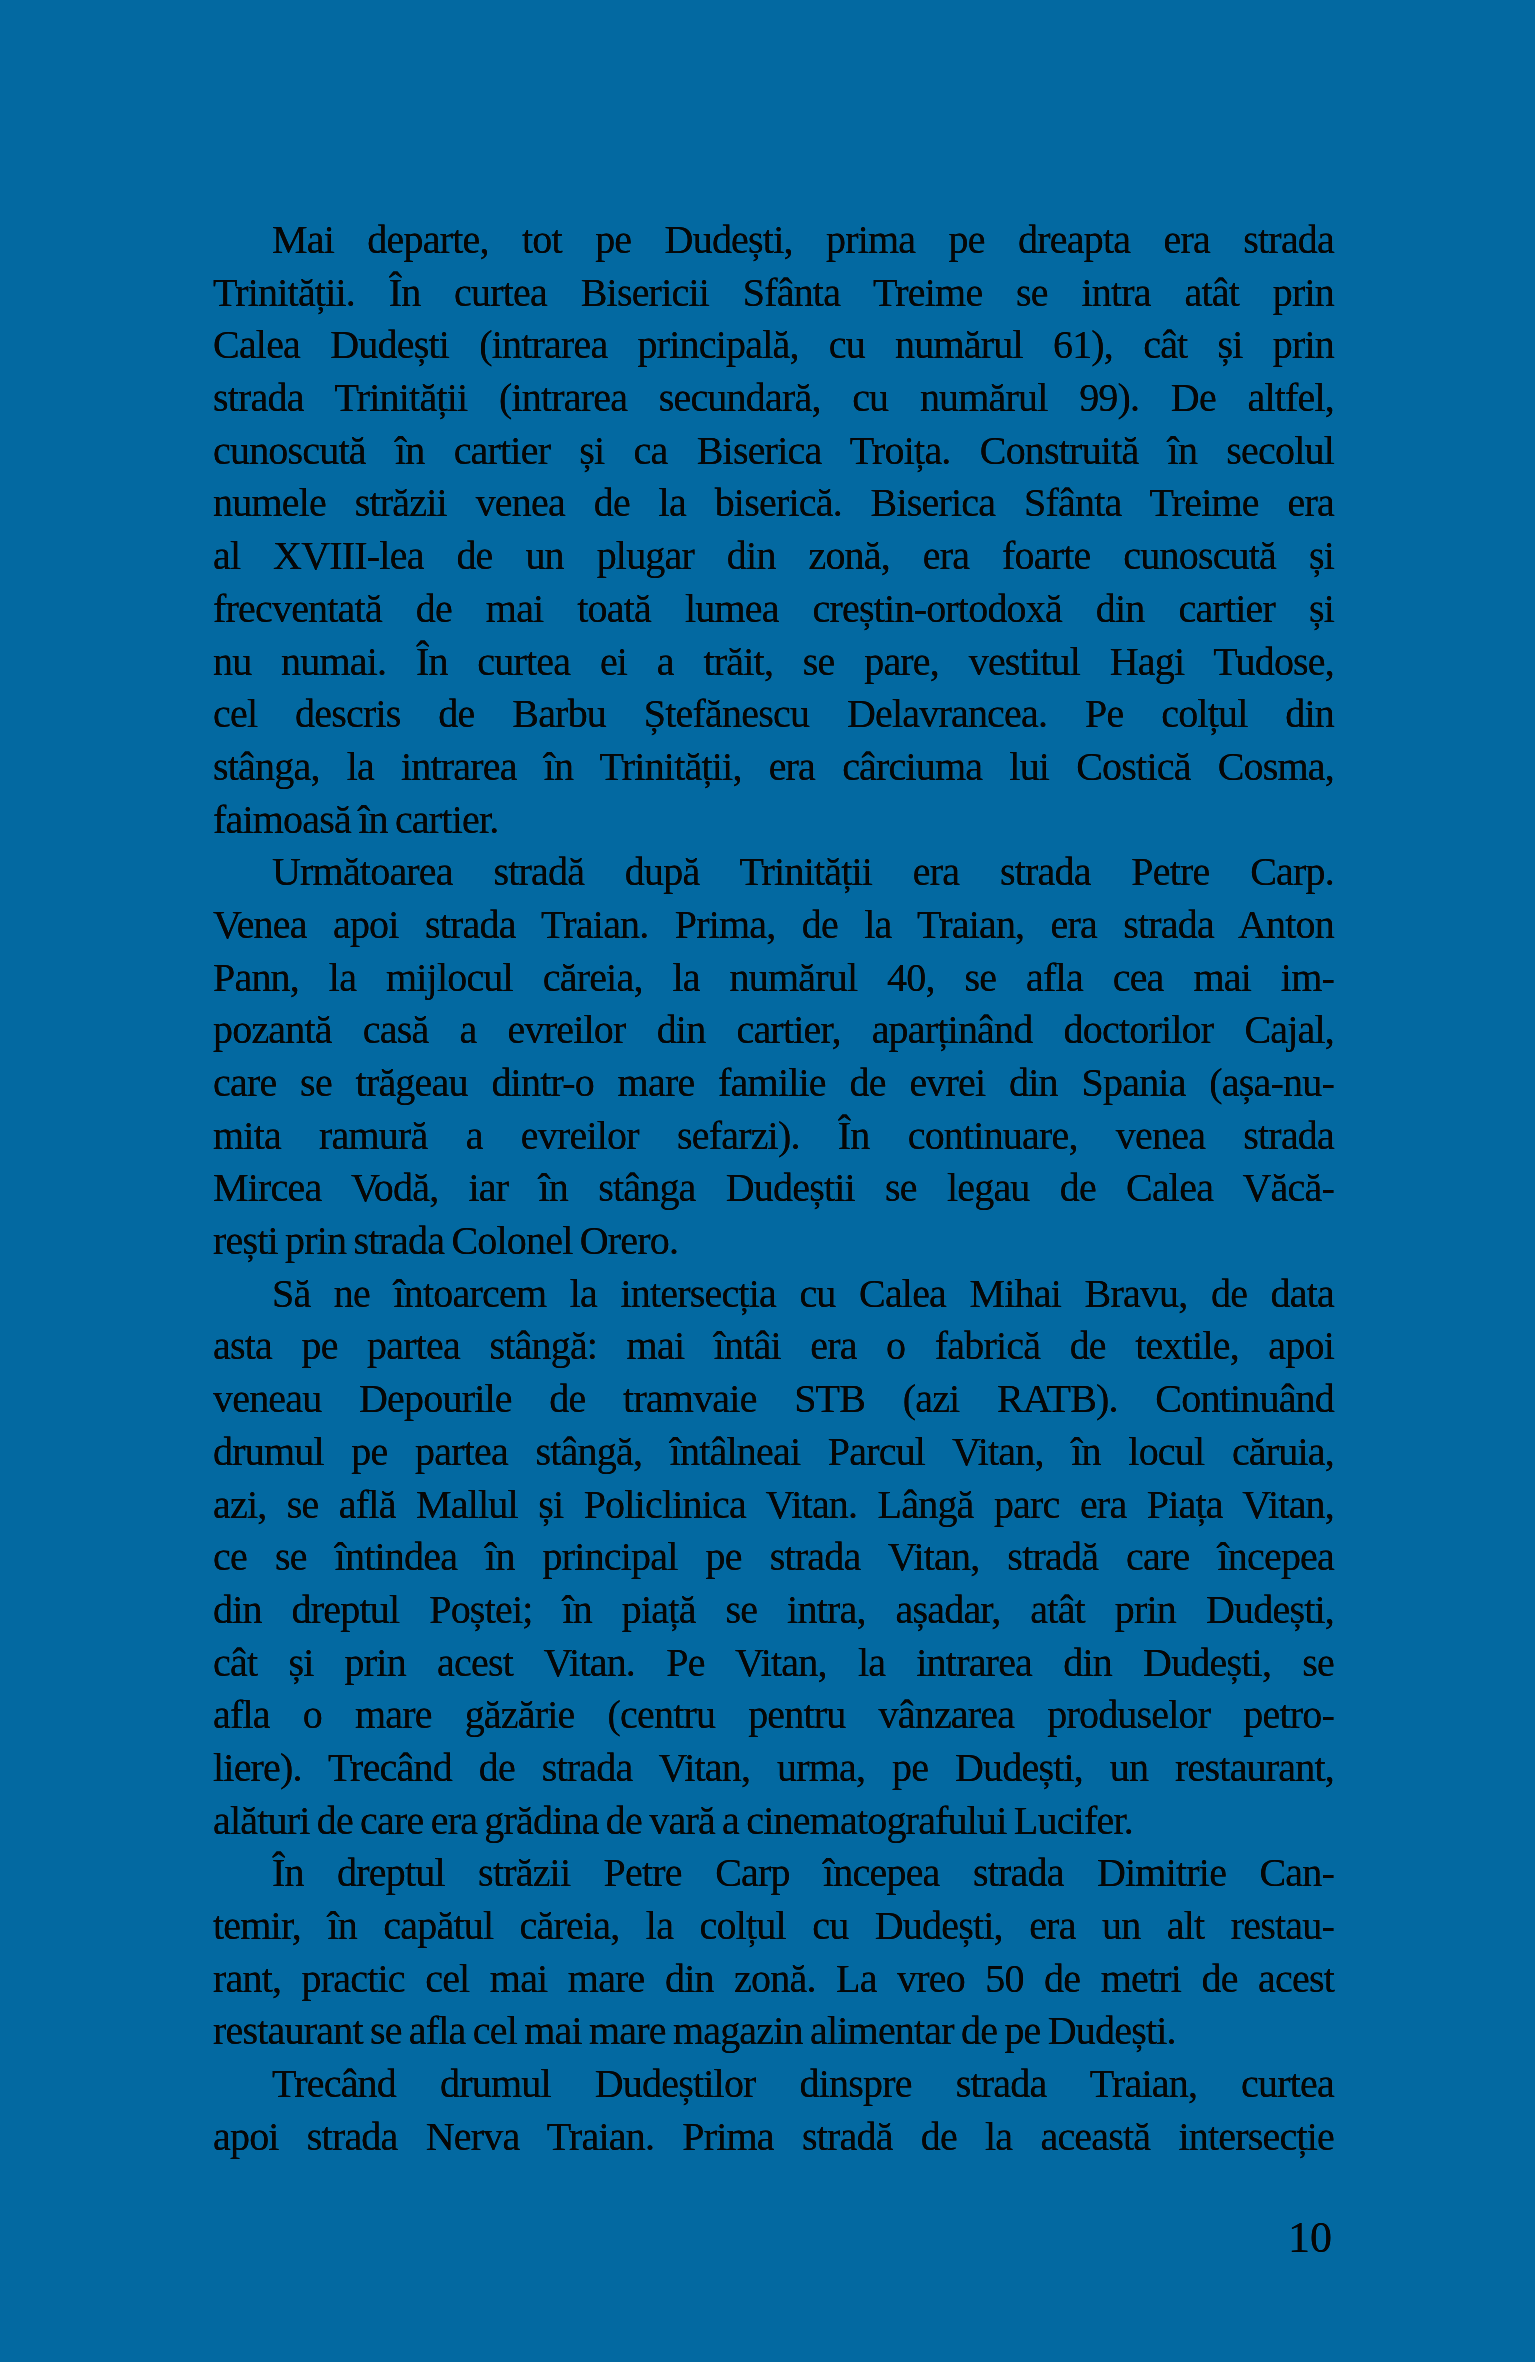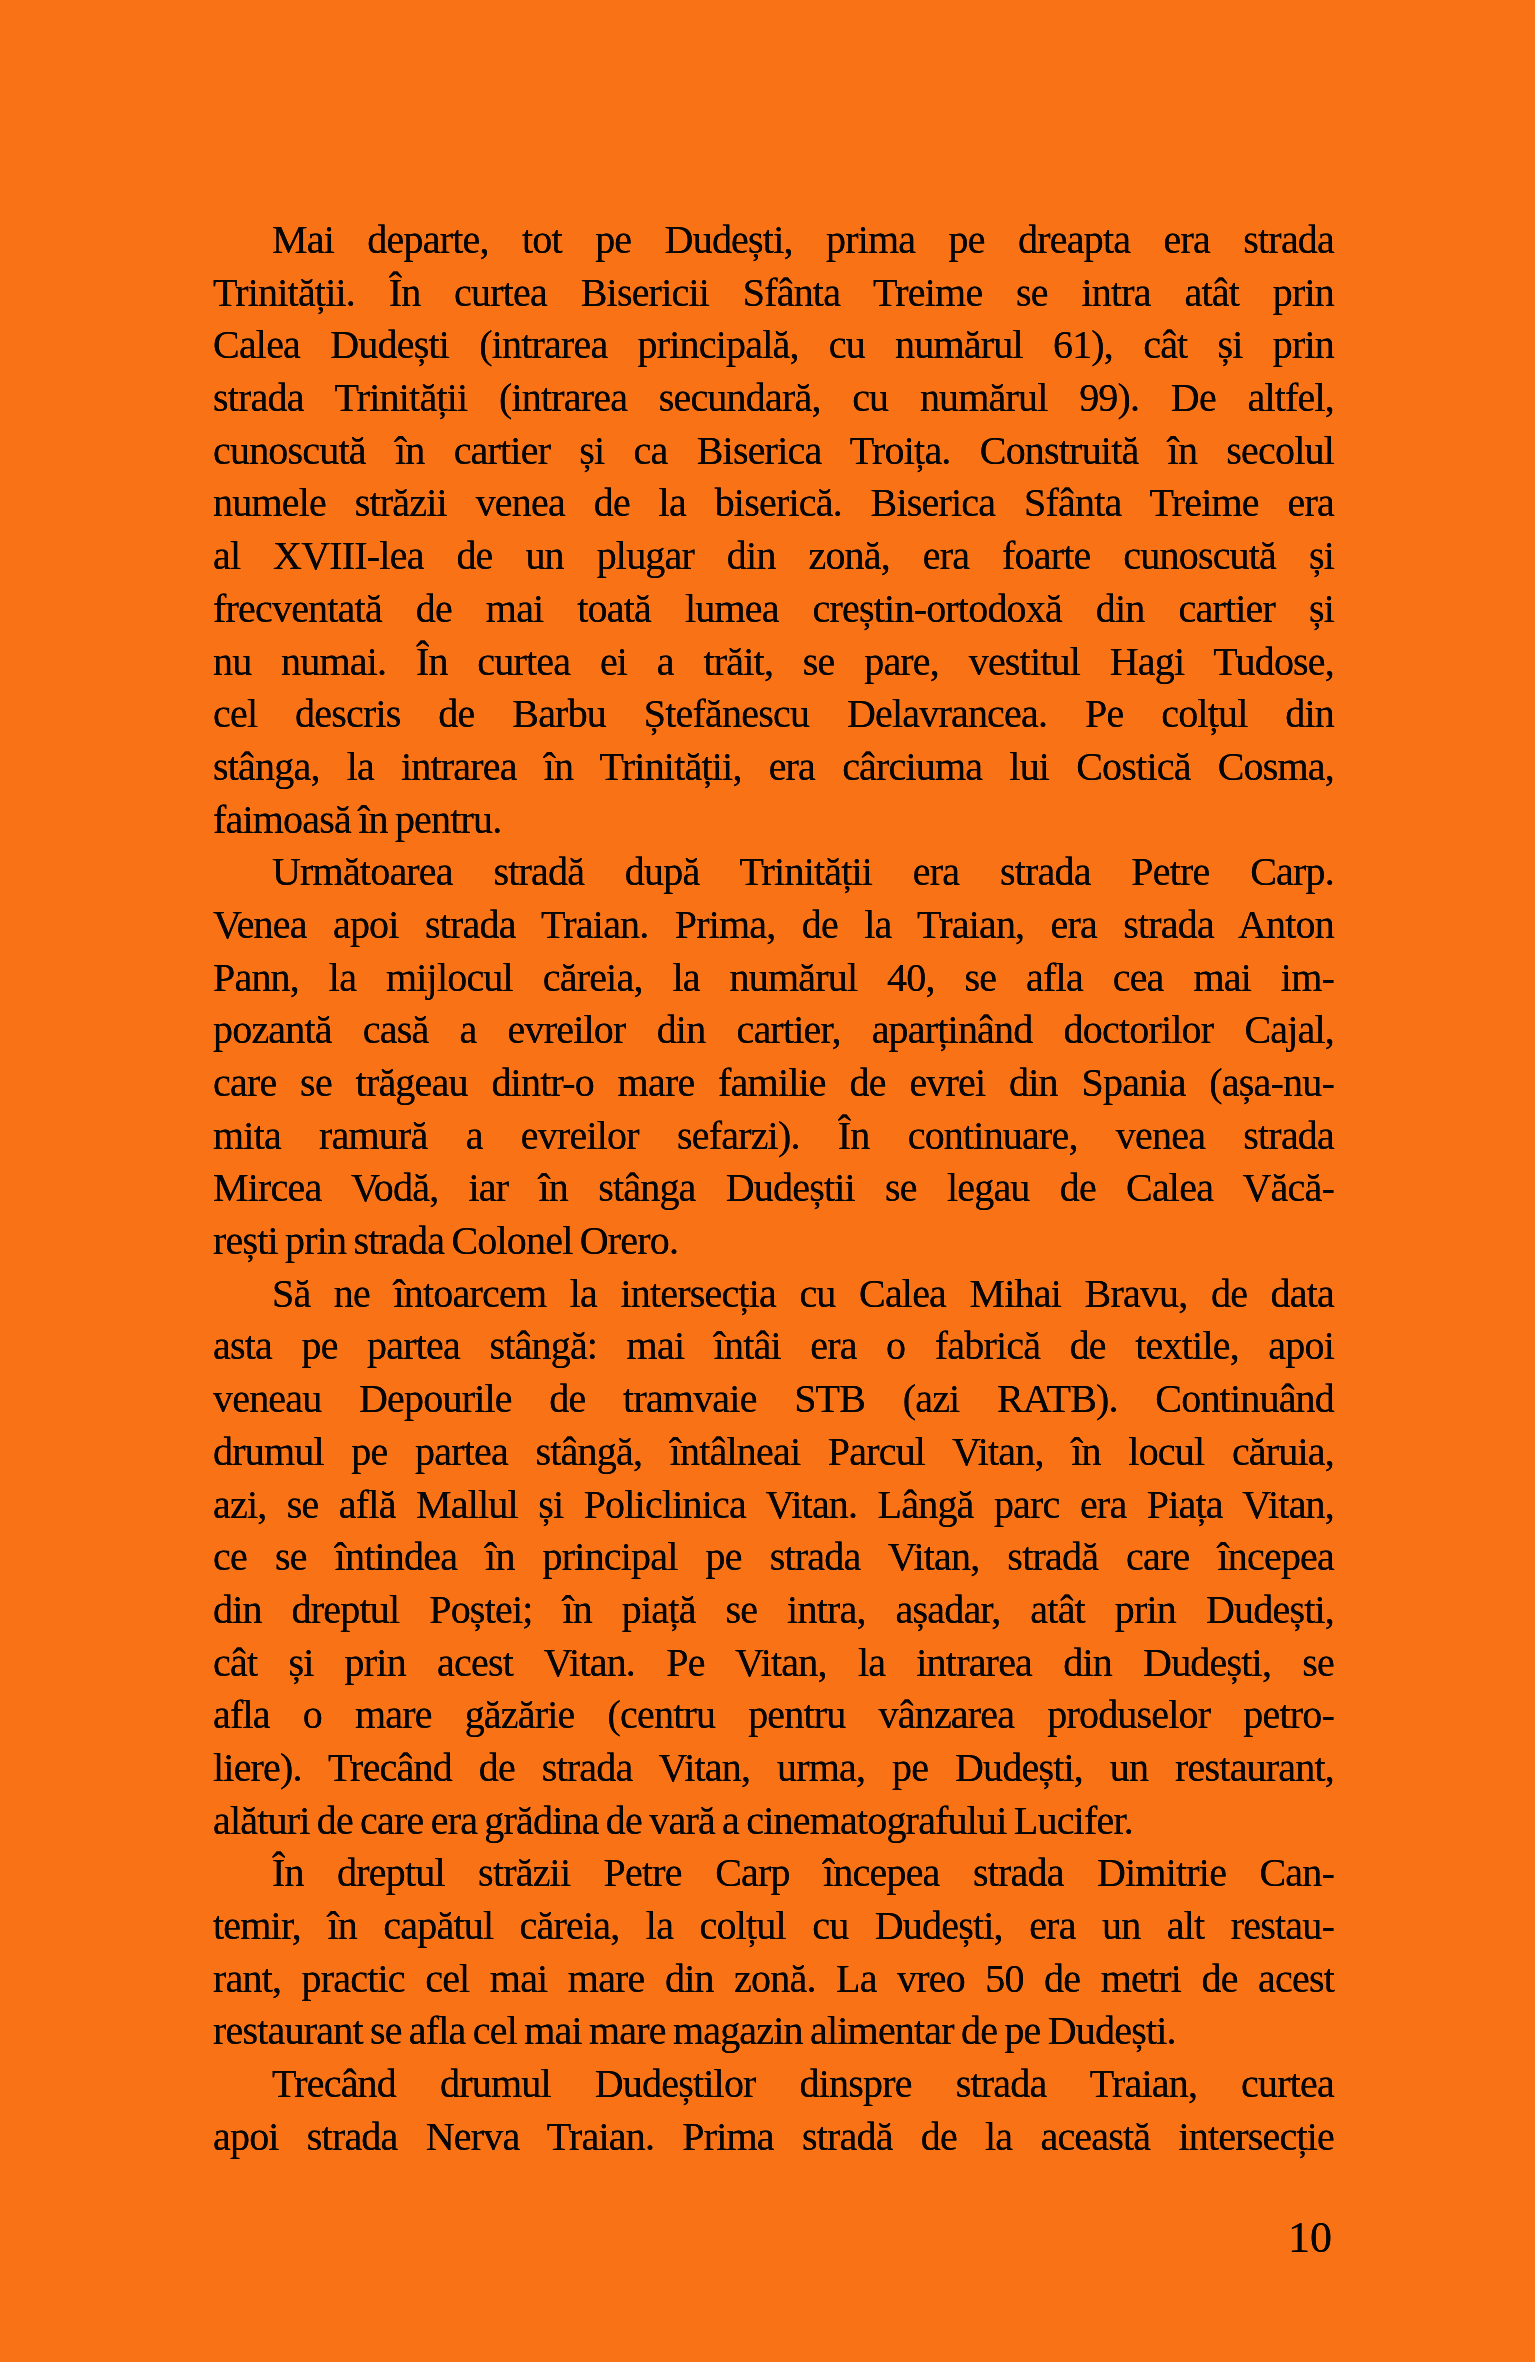--- a/index.html
+++ b/index.html
@@ -11,21 +11,21 @@
     width: 1535px;
     height: 2362px;
     position: relative;
     overflow: hidden;
     font-family: "Liberation Serif", serif;
     color: #060606;
   }
   .page {
     position: absolute;
     inset: 0;
-    background: #f97316;
+    background: #0369a1;
   }
   .text-block {
     position: absolute;
     left: 213px;
     top: 214px;
     width: 1121px;
     font-size: 40px;
     letter-spacing: -0.8px;
     word-spacing: -2px;
     text-shadow: 0 0 0.6px #000;
@@ -67,21 +67,21 @@
         <div class="line just">Trinității. În curtea Bisericii Sfânta Treime se intra atât prin</div>
         <div class="line just">Calea Dudești (intrarea principală, cu numărul 61), cât și prin</div>
         <div class="line just">strada Trinității (intrarea secundară, cu numărul 99). De altfel,</div>
         <div class="line just">cunoscută în cartier și ca Biserica Troița. Construită în secolul</div>
         <div class="line just">numele străzii venea de la biserică. Biserica Sfânta Treime era</div>
         <div class="line just">al XVIII-lea de un plugar din zonă, era foarte cunoscută și</div>
         <div class="line just">frecventată de mai toată lumea creștin-ortodoxă din cartier și</div>
         <div class="line just">nu numai. În curtea ei a trăit, se pare, vestitul Hagi Tudose,</div>
         <div class="line just">cel descris de Barbu Ștefănescu Delavrancea. Pe colțul din</div>
         <div class="line just">stânga, la intrarea în Trinității, era cârciuma lui Costică Cosma,</div>
-        <div class="line">faimoasă în pentru.</div>
+        <div class="line">faimoasă în cartier.</div>
       </div>
       <div class="paragraph">
         <div class="line indent just">Următoarea stradă după Trinității era strada Petre Carp.</div>
         <div class="line just">Venea apoi strada Traian. Prima, de la Traian, era strada Anton</div>
         <div class="line just">Pann, la mijlocul căreia, la numărul 40, se afla cea mai im-</div>
         <div class="line just">pozantă casă a evreilor din cartier, aparținând doctorilor Cajal,</div>
         <div class="line just">care se trăgeau dintr-o mare familie de evrei din Spania (așa-nu-</div>
         <div class="line just">mita ramură a evreilor sefarzi). În continuare, venea strada</div>
         <div class="line just">Mircea Vodă, iar în stânga Dudeștii se legau de Calea Văcă-</div>
         <div class="line">rești prin strada Colonel Orero.</div>

